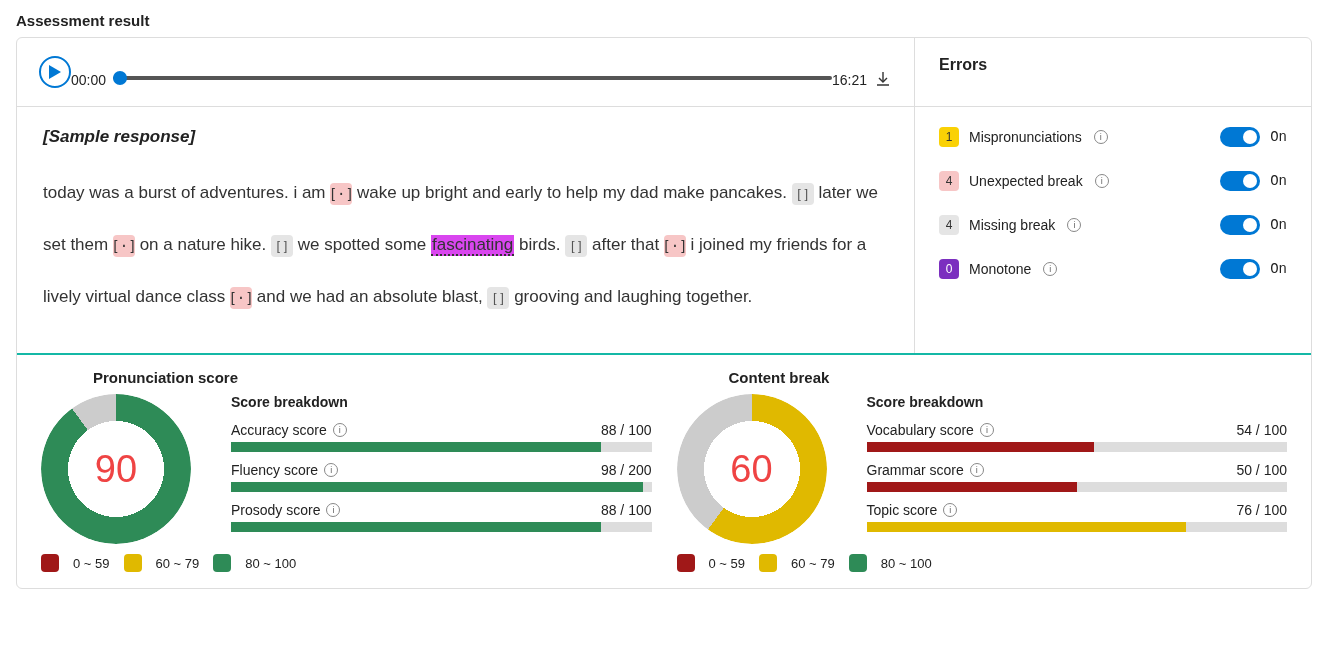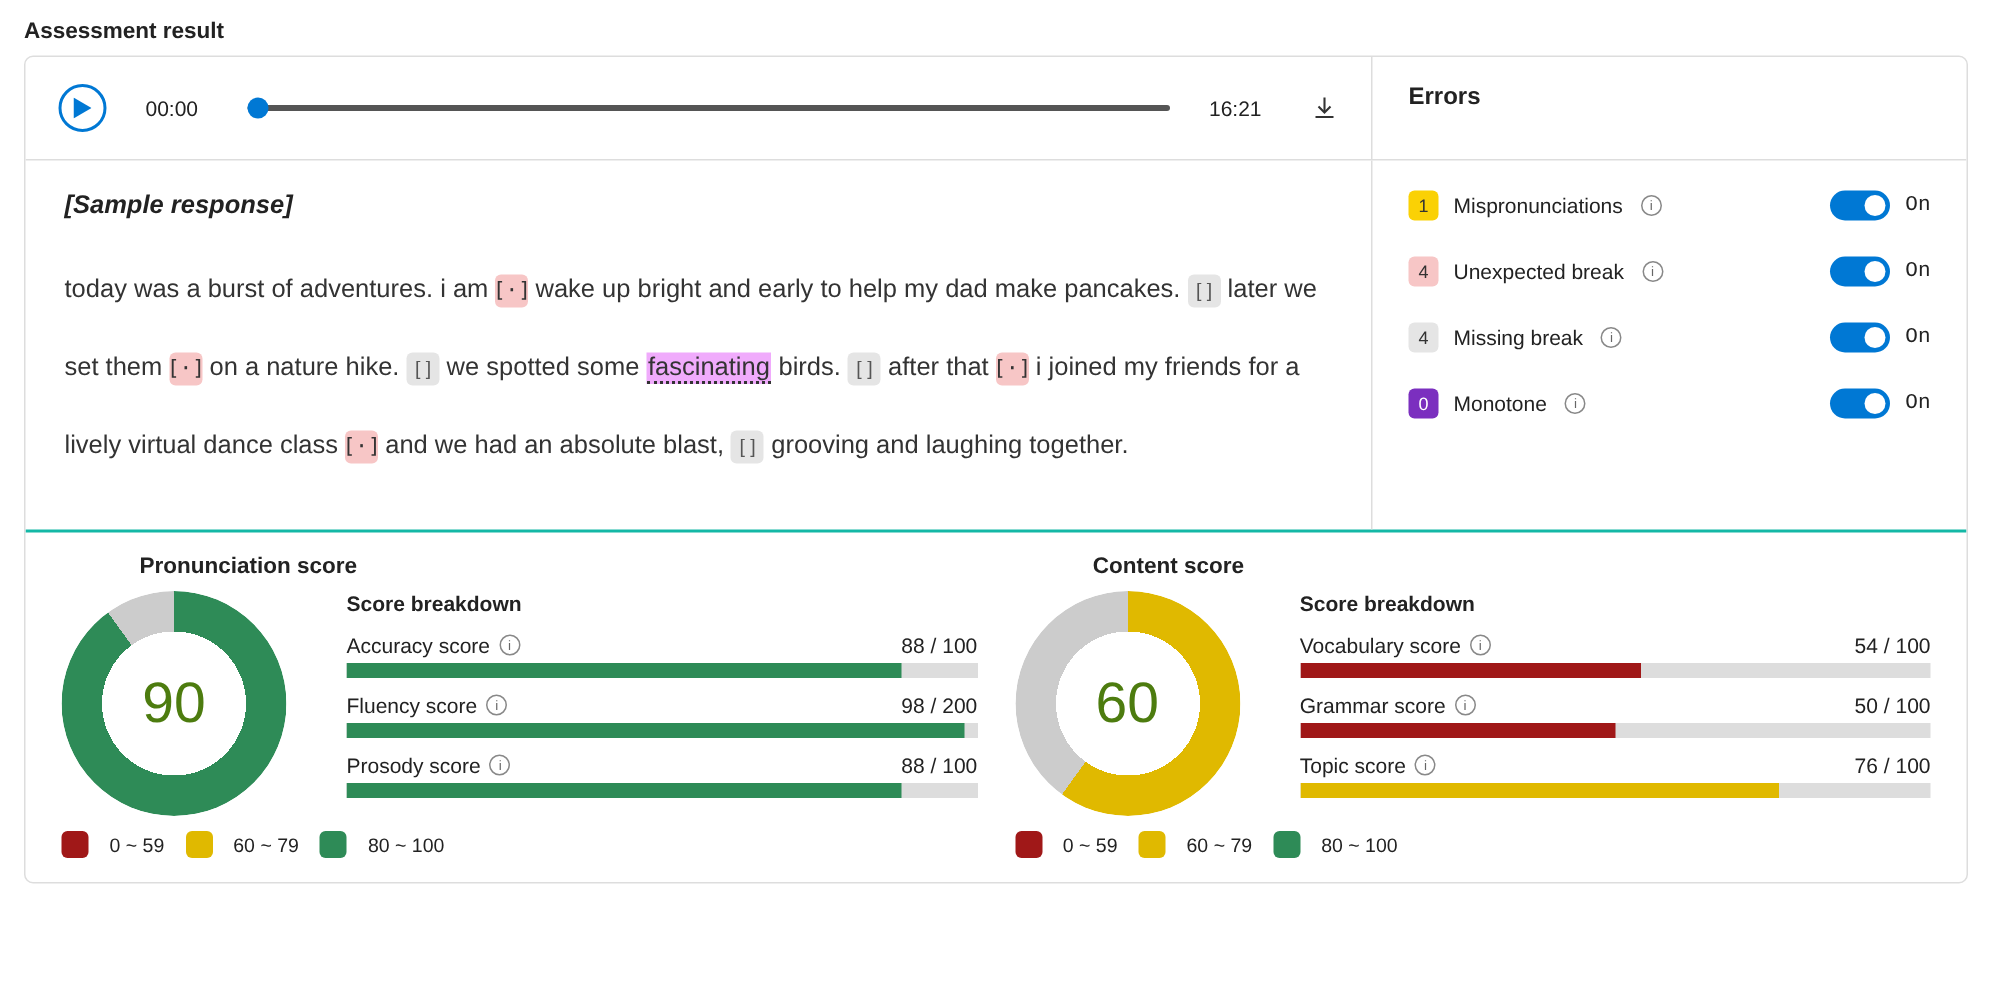--- a/index.html
+++ b/index.html
@@ -1,55 +1,55 @@
 <!DOCTYPE html>
 <html><head>
 <meta charset="utf-8">
 <style>
   * { box-sizing: border-box; margin: 0; padding: 0; }
   body { font-family: "Segoe UI", Arial, sans-serif; background: #fff; color: #222; width: 1328px; height: 663px; overflow: hidden; }
   .page { padding: 12px 16px; }
   .page-title { font-size: 15px; font-weight: 600; margin-bottom: 8px; }
   .panel { border: 1px solid #ddd; border-radius: 6px; overflow: hidden; }
   .row1 { display: flex; border-bottom: 1px solid #ddd; }
-  .player-cell { flex: 1; border-right: 1px solid #ddd; padding: 18px 22px; display: flex; align-items: center; gap: 26px; }
+  .player-cell { flex: 1; border-right: 1px solid #ddd; padding: 18px 22px; display: flex; align-items: flex-end; gap: 0; }
   .play-btn { width: 32px; height: 32px; border: 2px solid #0078d4; border-radius: 50%; display: flex; align-items: center; justify-content: center; cursor: pointer; }
   .play-btn svg { fill: #0078d4; }
   .time { font-size: 14px; color: #222; min-width: 42px; }
   .slider-wrap { flex: 1; position: relative; height: 20px; display: flex; align-items: center; }
   .slider-track { height: 4px; background: #555; width: 100%; border-radius: 2px; }
   .slider-thumb { position: absolute; left: 0; width: 14px; height: 14px; border-radius: 50%; background: #0078d4; top: 3px; }
   .dl-btn { cursor: pointer; color: #333; display:flex; align-items:center; }
   .errors-cell { width: 396px; padding: 18px 24px; }
   .errors-title { font-size: 16px; font-weight: 600; margin-bottom: 4px; }
   .row2 { display: flex; border-bottom: 2px solid #14b8a6; }
   .transcript-cell { flex: 1; border-right: 1px solid #ddd; padding: 20px 26px 30px; }
   .sample-label { font-style: italic; font-weight: 600; font-size: 17px; margin-bottom: 20px; }
   .transcript { font-size: 17px; line-height: 52px; color: #333; }
   .unex-break { display: inline-flex; align-items:center; justify-content:center; width: 22px; height: 22px; background: #f7c6c6; border-radius: 4px; vertical-align: middle; font-family: monospace; font-size:14px; }
   .miss-break { display: inline-flex; align-items:center; justify-content:center; width: 22px; height: 22px; background: #e5e5e5; border-radius: 4px; vertical-align: middle; font-size:13px; color:#555;}
-  .mispron { background: #f0abfc; border-bottom: 2px dotted #333; padding: 0 1px; }
+  .mispron { background: #d946ef; border-bottom: 2px dotted #333; padding: 0 1px; }
   .errors-list-cell { width: 396px; padding: 8px 24px 20px; }
   .err-item { display: flex; align-items: center; justify-content: space-between; padding: 12px 0; }
   .err-left { display: flex; align-items: center; gap: 10px; font-size: 14px; }
   .err-badge { width: 20px; height: 20px; border-radius: 4px; display: flex; align-items: center; justify-content: center; font-size: 12px; color: #333; }
   .badge-yellow { background: #fad105; }
   .badge-pink { background: #f7c6c6; }
   .badge-gray { background: #e5e5e5; }
   .badge-purple { background: #7b2fbf; color: #fff; }
   .info-icon { width: 14px; height: 14px; border: 1px solid #888; border-radius: 50%; display: inline-flex; align-items: center; justify-content: center; font-size: 9px; color: #666; cursor: pointer; margin-left:2px;}
   .toggle-wrap { display: flex; align-items: center; gap: 10px; font-size: 14px; font-family: Liberation Mono, monospace; }
   .toggle { width: 40px; height: 20px; border-radius: 10px; background: #0078d4; position: relative; cursor: pointer; }
   .toggle::after { content: ""; position: absolute; width: 14px; height: 14px; background: #fff; border-radius: 50%; top: 3px; right: 3px; }
   .row3 { display: flex; padding: 14px 24px 16px; gap: 25px; }
   .score-block { flex: 1; display: flex; flex-direction: column; }
   .score-title { font-size: 15px; font-weight: 600; margin-bottom: 8px; margin-left:52px; }
   .score-body { display: flex; gap: 40px; align-items: flex-start; }
   .donut { position: relative; width: 150px; height: 150px; }
-  .donut-num { position: absolute; top: 0; left: 0; width: 100%; height: 100%; display: flex; align-items: center; justify-content: center; font-size: 38px; font-weight: 400; color:#4d7c0f;}
+  .donut-num { position: absolute; top: 0; left: 0; width: 100%; height: 100%; display: flex; align-items: center; justify-content: center; font-size: 38px; font-weight: 400; color:#ef4444;}
   .breakdown { flex: 1; }
   .bd-title { font-size: 14px; font-weight: 600; margin-bottom: 12px; }
   .bd-row { margin-bottom: 10px; }
   .bd-head { display: flex; justify-content: space-between; font-size: 14px; margin-bottom: 4px; }
   .bd-label { display:flex; align-items:center; gap:4px; }
   .bd-bar { height: 10px; background: #ddd; border-radius: 0; position: relative; overflow: hidden; }
   .bd-fill { height: 100%; }
   .green { background: #2e8b57; }
   .yellow { background: #e0b900; }
   .red { background: #a01818; }
@@ -186,21 +186,21 @@
     <div class="legend">
       <span class="leg-sw red"></span>
             <span>0 ~ 59</span>
       <span class="leg-sw yellow"></span>
             <span>60 ~ 79</span>
       <span class="leg-sw green"></span>
             <span>80 ~ 100</span>
     </div>
         </div>
         <div class="score-block">
-    <div class="score-title">Content score</div>
+    <div class="score-title">Content break</div>
     <div class="score-body">
       <div class="donut">
         <div style="position:absolute;inset:0;background: conic-gradient(from 0deg, #e0b900 0deg 216deg, #ccc 216deg 360deg); border-radius:50%;-webkit-mask: radial-gradient(circle, transparent 48px, black 48px); mask: radial-gradient(circle, transparent 48px, black 48px);"></div>
         <div class="donut-num">60</div>
       </div>
       <div class="breakdown">
         <div class="bd-title">Score breakdown</div>
 
       <div class="bd-row">
         <div class="bd-head">

